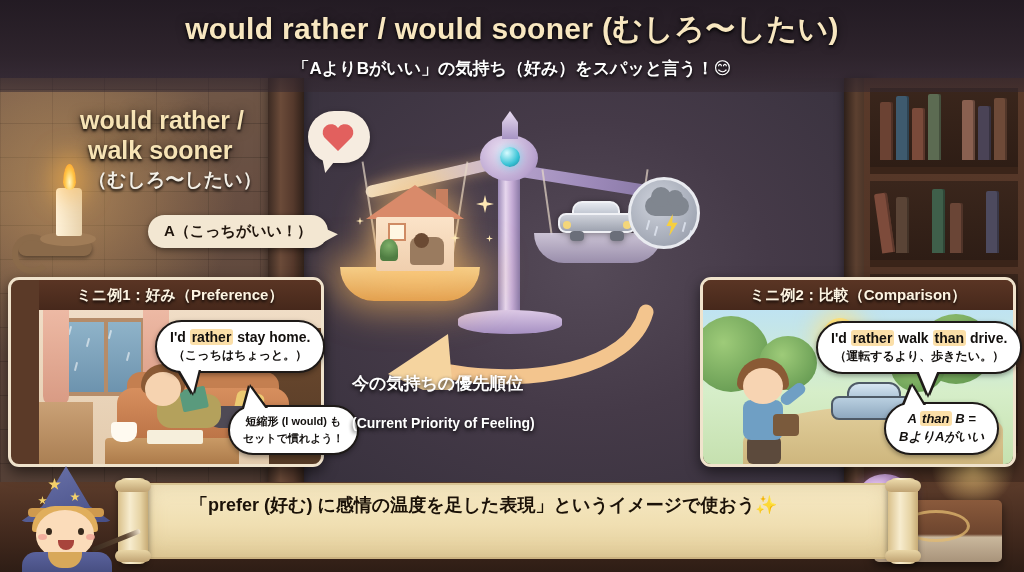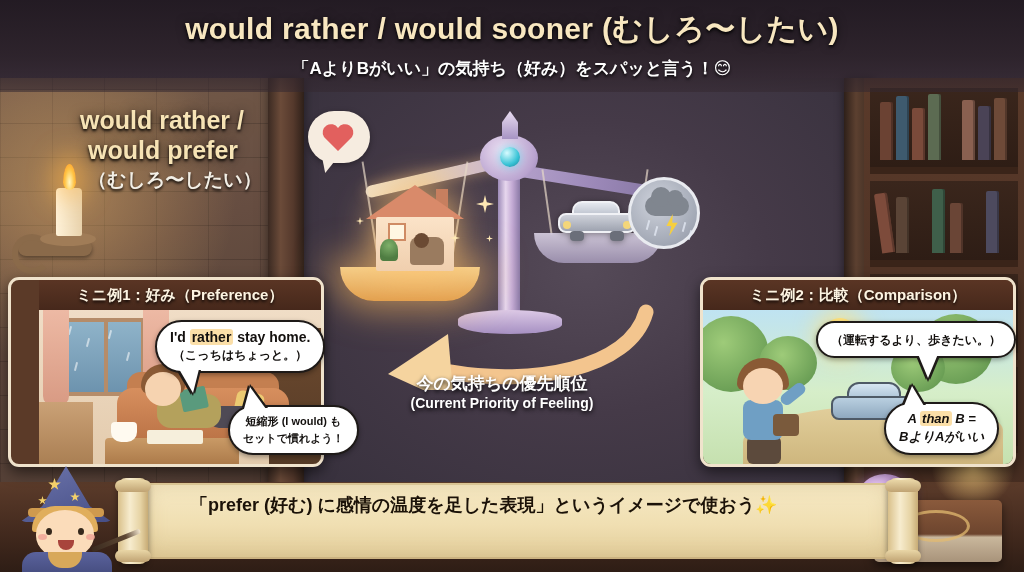--- a/index.html
+++ b/index.html
@@ -303,28 +303,28 @@
   .pill-b {
     left:714px; top:211px; background:#dcdde4; color:#20150d;
   }
   .pill-b::after {
     content:""; position:absolute; left:-10px; top:13px; width:14px; height:14px;
     background:#dcdde4; clip-path: polygon(100% 0, 0 45%, 100% 100%);
   }
 
   
   .center-cap {
-    position:absolute; left:352px; top:372px; width:300px; text-align:center; z-index:26;
+    position:absolute; left:352px; top:372px; width:300px; z-index:26;
   }
   .center-cap .jp {
     font-size:17px; font-weight:bold; color:#ffffff;
     text-shadow: 0 2px 4px rgba(0,0,0,.95);
   }
   .center-cap .en {
-    font-size:14px; font-weight:bold; color:#ffffff; margin-top:0;
+    font-size:14px; font-weight:bold; color:#ffffff; margin-top:20px;
     text-shadow: 0 2px 4px rgba(0,0,0,.95);
   }
 
   
   .panel {
     position:absolute; top:277px; width:316px; height:190px; z-index:20;
     border:3px solid #f0e3cc; border-radius:11px; overflow:hidden;
     box-shadow: 0 5px 14px rgba(0,0,0,.55);
     background:#5b3a28;
   }
@@ -638,21 +638,21 @@
     </div>
   </div>
 
   <div class="header">
     <div class="title">would rather / would sooner (むしろ〜したい)</div>
     <div class="subtitle">「AよりBがいい」の気持ち（好み）をスパッと言う！😊</div>
   </div>
 
   <div class="headline">
     <div class="l1">would rather /</div>
-    <div class="l2">would prefer</div>
+    <div class="l2">walk sooner</div>
     <div class="l3">（むしろ〜したい）</div>
   </div>
 
   <div class="scale">
     <div class="beam-l"></div>
     <div class="beam-r"></div>
     <div class="scale-post"></div>
     <div class="scale-base"></div>
     <div class="scale-knob"></div>
     <div class="scale-gem"></div>
@@ -704,20 +704,21 @@
     <div class="sparkle" style="left:156px;top:130px;width:7px;height:7px;"></div>
   </div>
 
   <div class="arrow-wrap">
     <svg width="330" height="90" viewBox="0 0 330 90">
       <path d="M316 12 C 300 70, 200 86, 120 72" stroke="#f3c58e" stroke-width="15" fill="none" stroke-linecap="round"></path>
       <path d="M118 34 L 58 74 L 124 104 Z" fill="#f5d49f"></path>
     </svg>
   </div>
 
+  <div class="pill pill-a">A（こっちがいい！）</div>
 
   <div class="center-cap">
     <div class="jp">今の気持ちの優先順位</div>
     <div class="en">(Current Priority of Feeling)</div>
   </div>
 
   <div class="panel left-panel">
     <div class="panel-head">
       <span>ミニ例1：好み（Preference）</span>
     </div>
@@ -780,20 +781,21 @@
         <div class="sw-boy-legs"></div>
         <div class="sw-boy-body"></div>
         <div class="sw-bag"></div>
         <div class="sw-boy-hair"></div>
         <div class="sw-boy-head"></div>
       </div>
     </div>
   </div>
 
   <div class="bubble bub-3">
+    <div class="line1"><span>I'd </span><span class="hl">rather</span><span> walk </span><span class="hl">than</span><span> drive.</span></div>
     <div class="line2">（運転するより、歩きたい。）</div>
     <div class="tail"></div>
   </div>
 
   <div class="bubble bub-4">
     <div class="line1"><span>A </span><span class="hl">than</span><span> B =</span></div>
     <div class="line2">BよりAがいい</div>
     <div class="tail"></div>
   </div>
 

